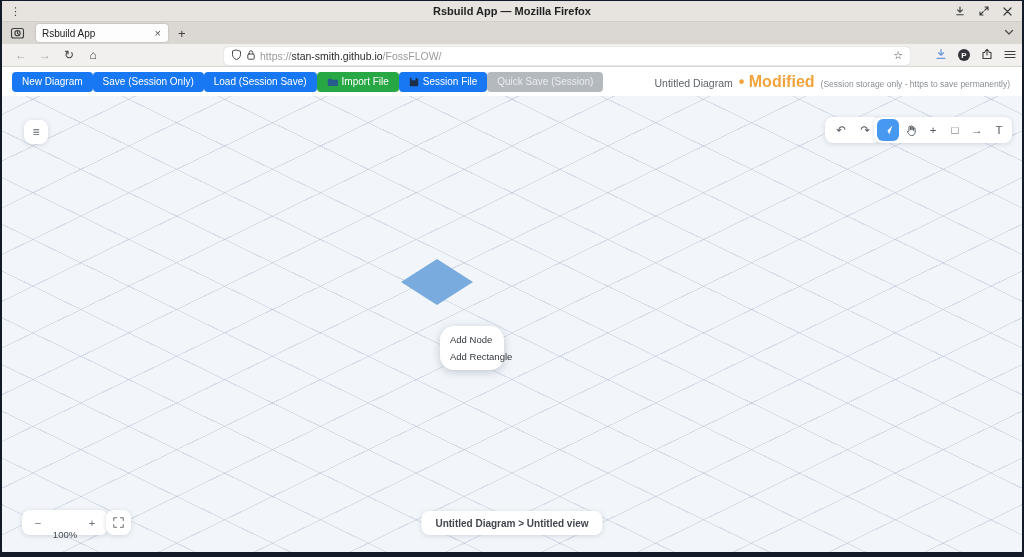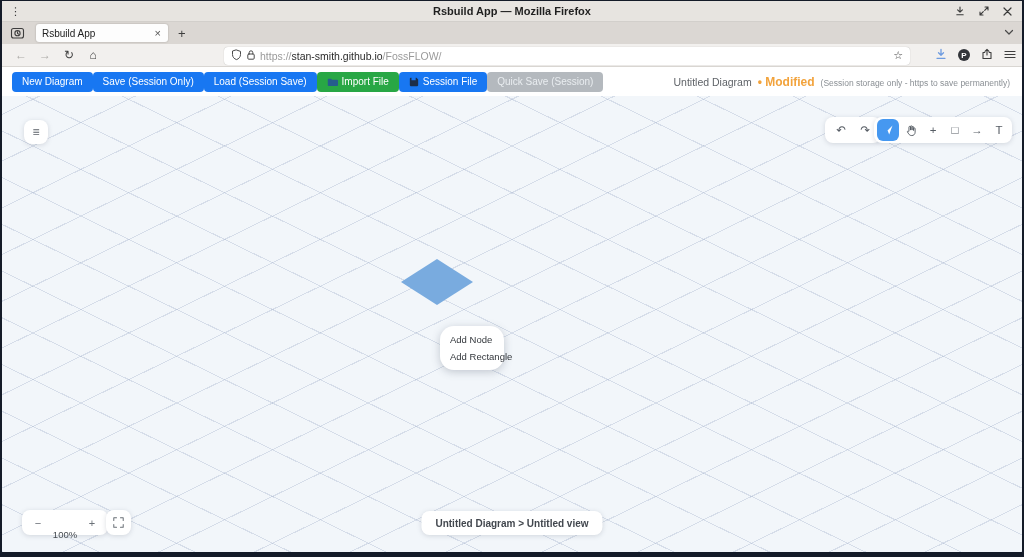--- a/index.html
+++ b/index.html
@@ -77,21 +77,21 @@
   .btn {
     height:20px; border:none; border-radius:4px; color:#fff;
     font-family:"Liberation Sans", sans-serif; font-size:10px; font-weight:500;
     padding:0 10px; display:inline-flex; align-items:center; gap:4px; white-space:nowrap;
   }
   .btn-blue  { background:var(--accent-blue,#1877f2); }
   .btn-green { background:var(--accent-green,#28a745); }
   .btn-gray  { background:var(--disabled-gray,#b4b9be); color:#e9edf0; }
   .status { margin-left:auto; display:flex; align-items:baseline; gap:6px; padding-right:2px; white-space:nowrap; }
   .status .sname { font-size:10.5px; color:#5f6368; }
-  .status .smod { font-size:12px; font-weight:600; color:var(--modified-orange,#f2a33c); }
+  .status .smod { font-size:16px; font-weight:600; color:var(--modified-orange,#f2a33c); }
   .status .shint { font-size:8.5px; color:#8a8f94; }
 
   
   .canvas {
     flex:1; position:relative; overflow:hidden;
     background-color:#f2f6fa;
     background-image:
       repeating-linear-gradient(26deg,  rgba(150,165,195,0.30) 0px, rgba(150,165,195,0.30) 1px, transparent 1px, transparent 42px),
       repeating-linear-gradient(-26deg, rgba(150,165,195,0.30) 0px, rgba(150,165,195,0.30) 1px, transparent 1px, transparent 42px);
   }

